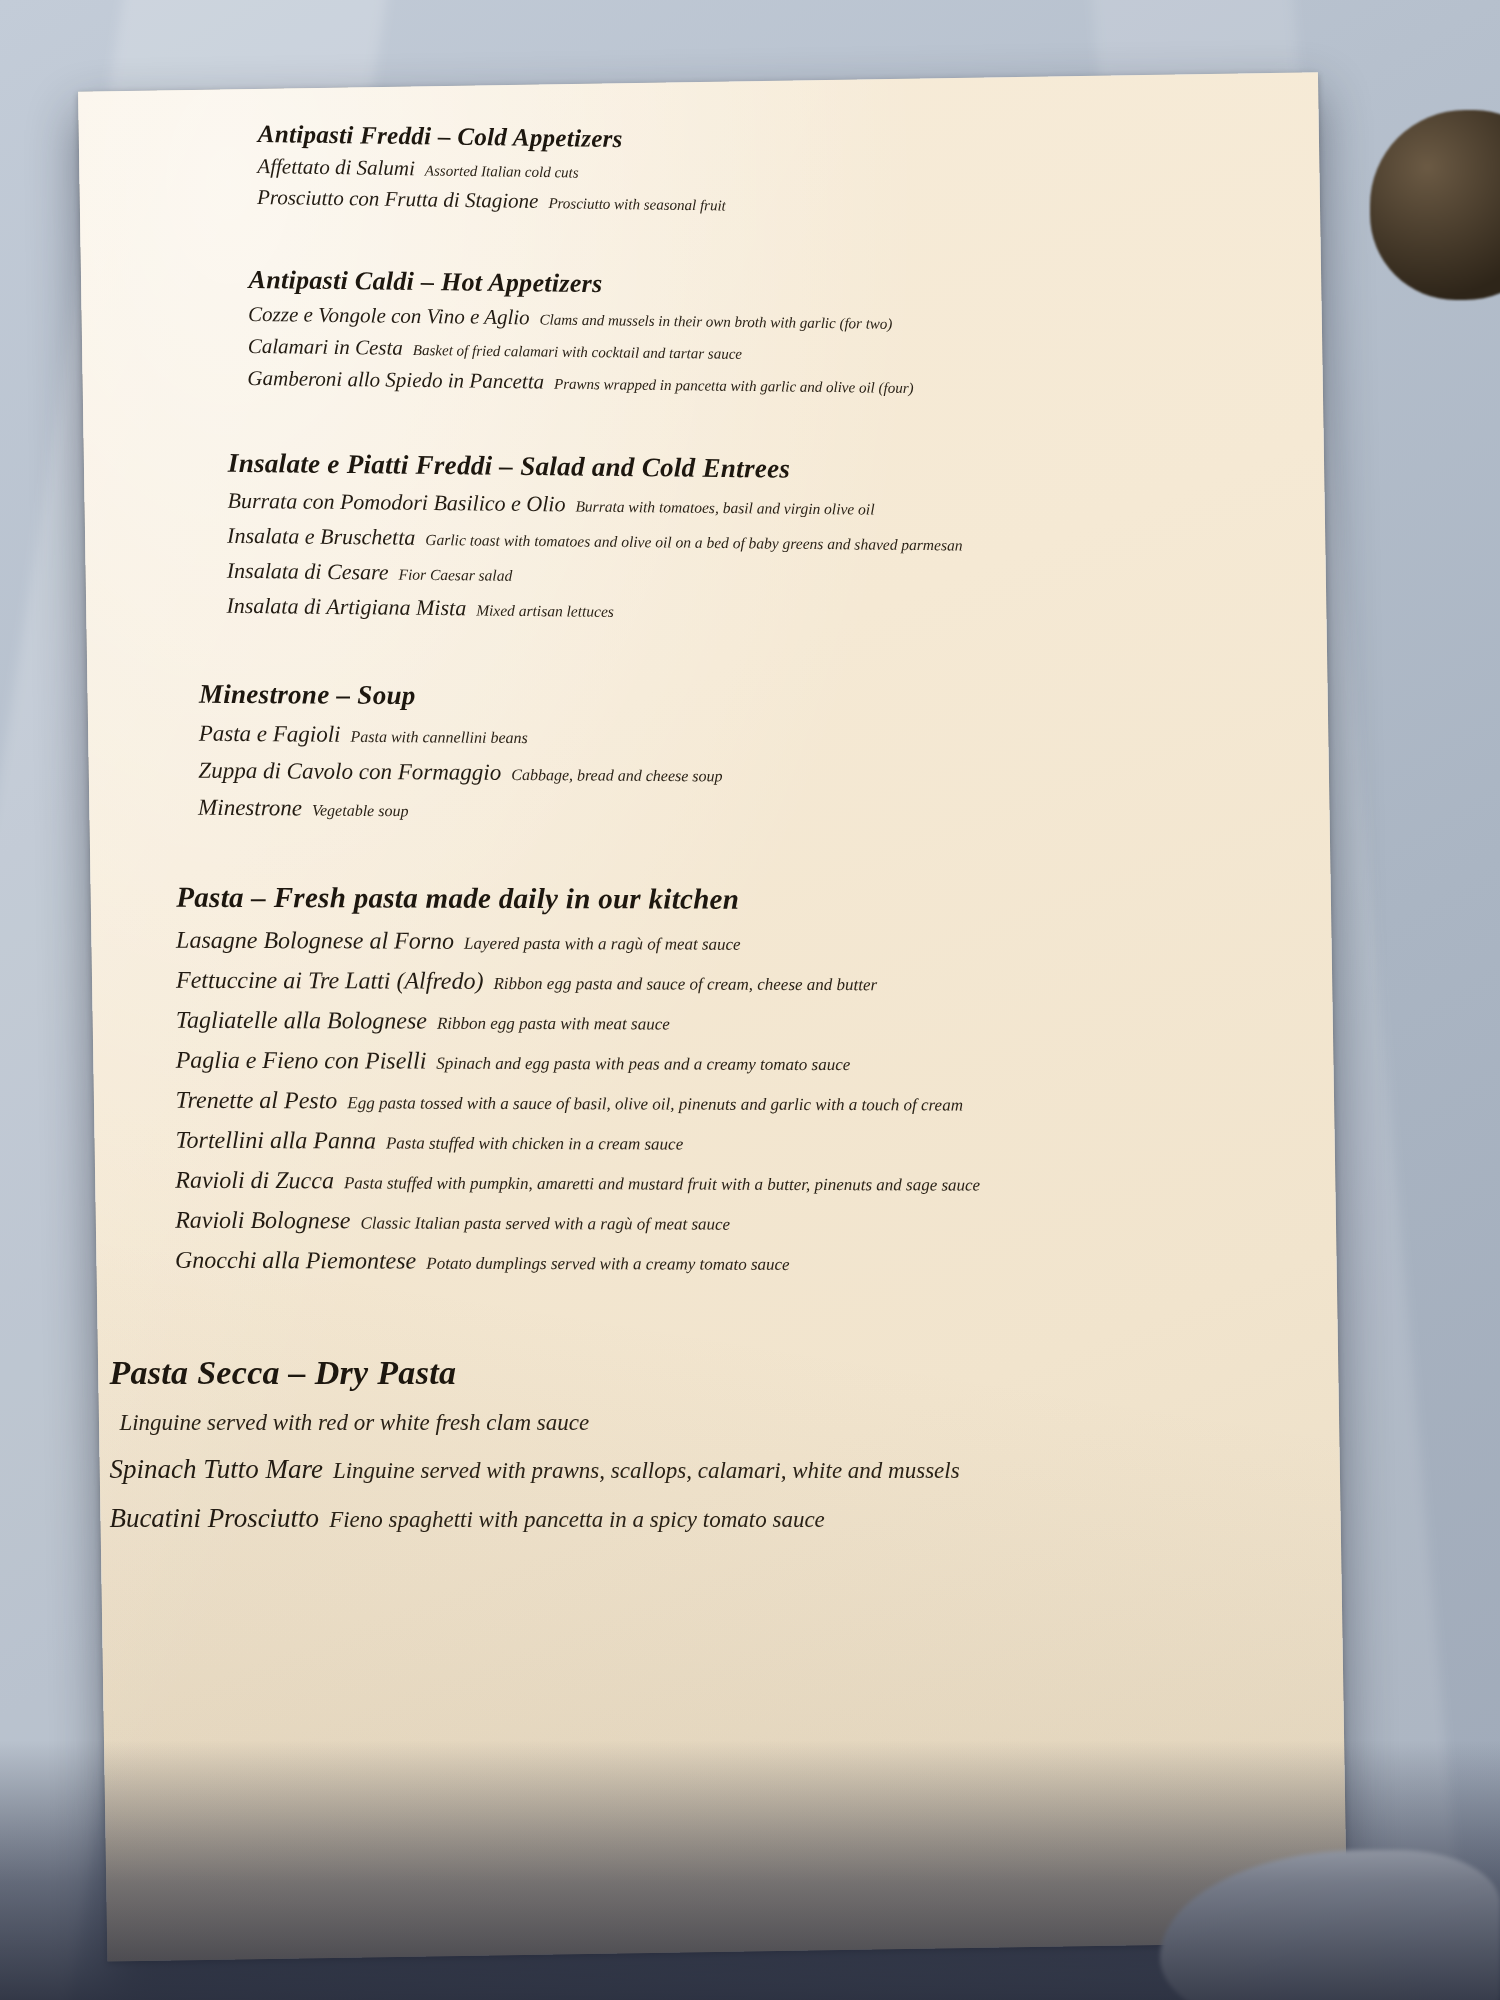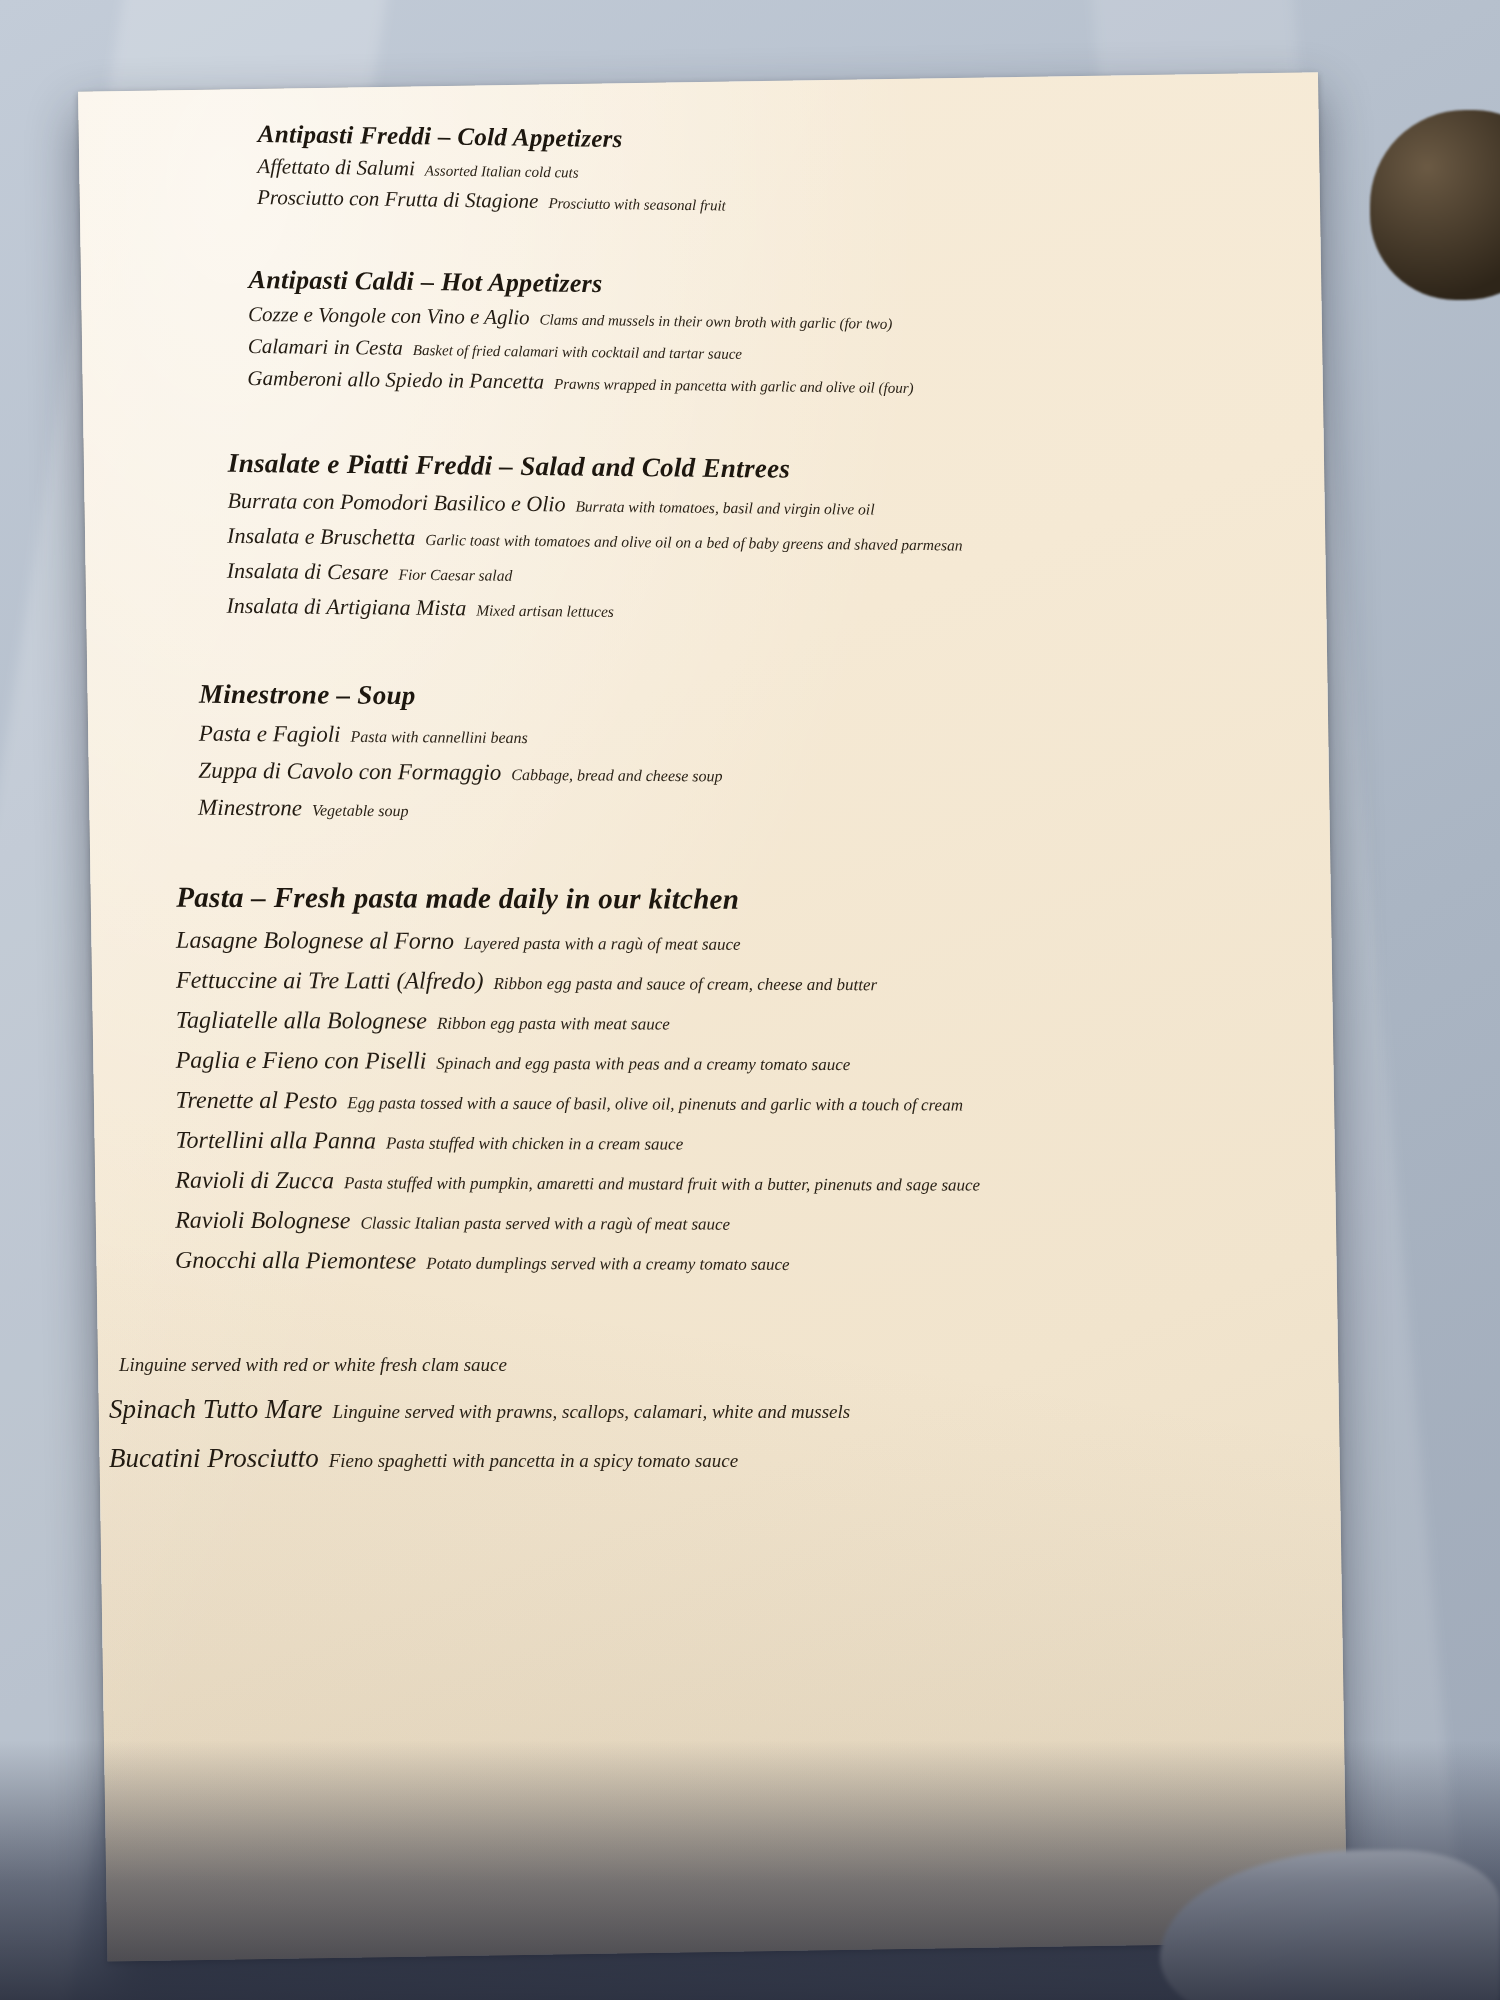--- a/index.html
+++ b/index.html
@@ -128,21 +128,21 @@
   .sec-soup .section-title     { font-size: 27px; }
   .sec-soup .item-row          { font-size: 23px; margin-top: 11px; }
   .sec-soup .item-desc         { font-size: 16px; }
 
   .sec-pasta .section-title    { font-size: 29px; }
   .sec-pasta .item-row         { font-size: 24px; margin-top: 13px; }
   .sec-pasta .item-desc        { font-size: 17px; }
 
   .sec-drypasta .section-title { font-size: 34px; }
   .sec-drypasta .item-row      { font-size: 27px; margin-top: 18px; }
-  .sec-drypasta .item-desc     { font-size: 19px; }
+  .sec-drypasta .item-desc     { font-size: 23px; }
 
   .sec-cold     .section-title { margin-bottom: 2px; }
   .sec-hot      .section-title { margin-bottom: 4px; }
   .sec-salad    .section-title { margin-bottom: 6px; }
   .sec-soup     .section-title { margin-bottom: 8px; }
   .sec-pasta    .section-title { margin-bottom: 10px; }
   .sec-drypasta .section-title { margin-bottom: 14px; }
 </style>
 </head>
 <body>
@@ -274,20 +274,21 @@
 
         </div>
         <div class="item-row">
           <span class="item-name">Gnocchi alla Piemontese</span>
           <span class="item-desc">Potato dumplings served with a creamy tomato sauce</span>
 
         </div>
       </div>
 
       <div class="section sec-drypasta">
+        <div class="section-title">Pasta Secca – Dry Pasta</div>
         <div class="item-row">
           <span class="item-desc">Linguine served with red or white fresh clam sauce</span>
 
         </div>
         <div class="item-row">
           <span class="item-name">Spinach Tutto Mare</span>
           <span class="item-desc">Linguine served with prawns, scallops, calamari, white and mussels</span>
 
         </div>
         <div class="item-row">

